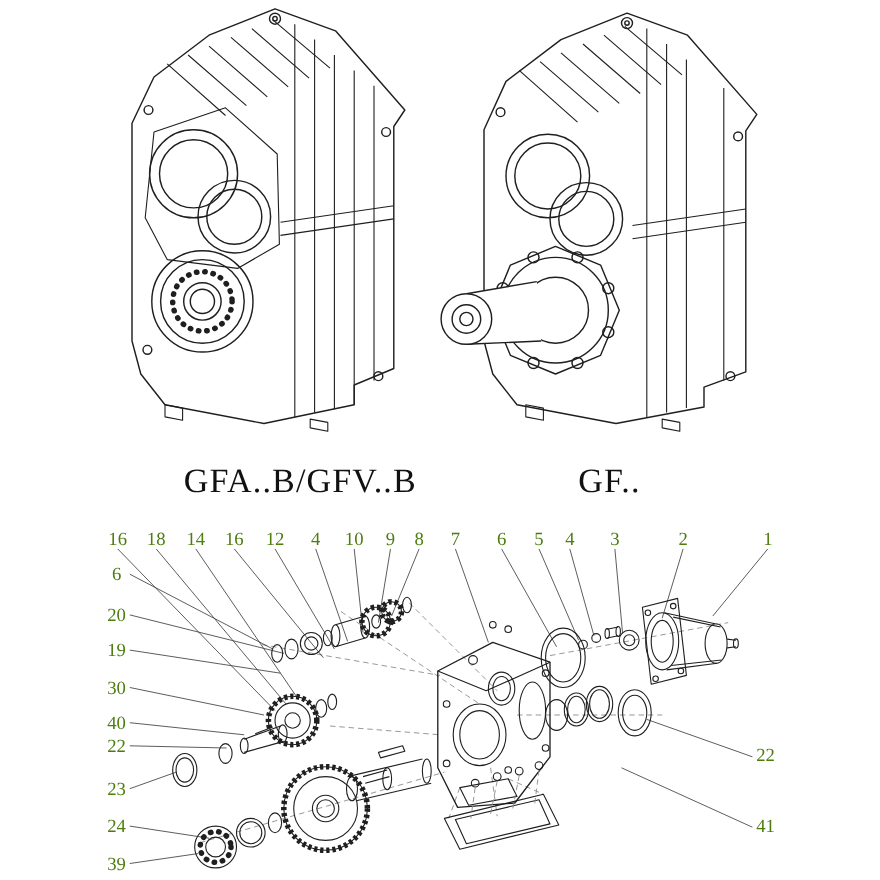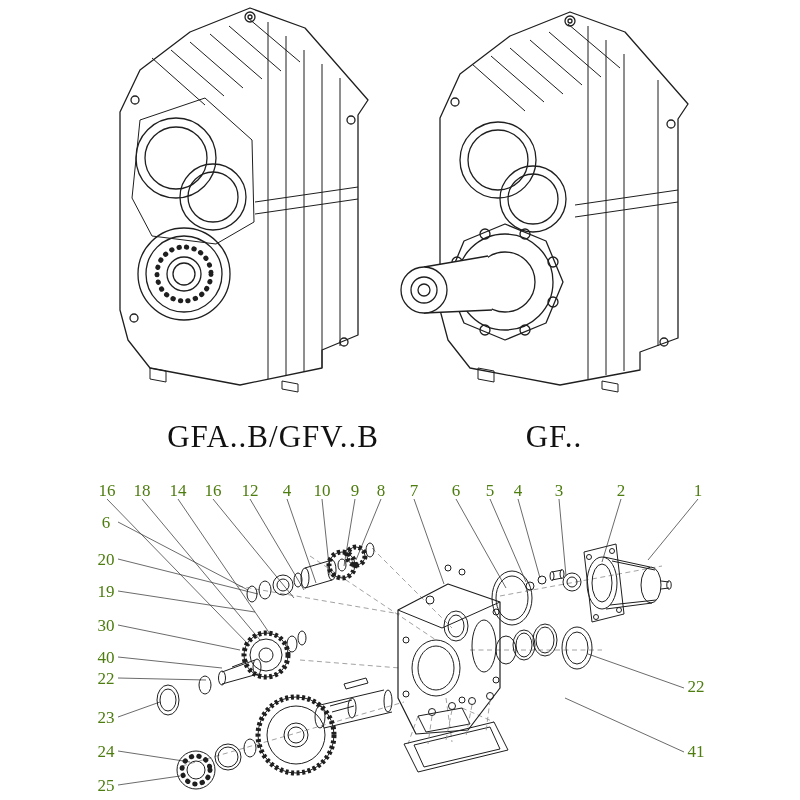--- a/index.html
+++ b/index.html
@@ -269,18 +269,18 @@
   <div class="co" style="left:698px;top:490px">1</div>
 
   <div class="co" style="left:106px;top:522px">6</div>
   <div class="co" style="left:106px;top:559px">20</div>
   <div class="co" style="left:106px;top:591px">19</div>
   <div class="co" style="left:106px;top:625px">30</div>
   <div class="co" style="left:106px;top:657px">40</div>
   <div class="co" style="left:106px;top:678px">22</div>
   <div class="co" style="left:106px;top:717px">23</div>
   <div class="co" style="left:106px;top:751px">24</div>
-  <div class="co" style="left:106px;top:785px">25</div>
+  <div class="co" style="left:106px;top:785px">39</div>
 
   <div class="co" style="left:696px;top:686px">22</div>
   <div class="co" style="left:696px;top:751px">41</div>
 
 </div>
 
 </body></html>

